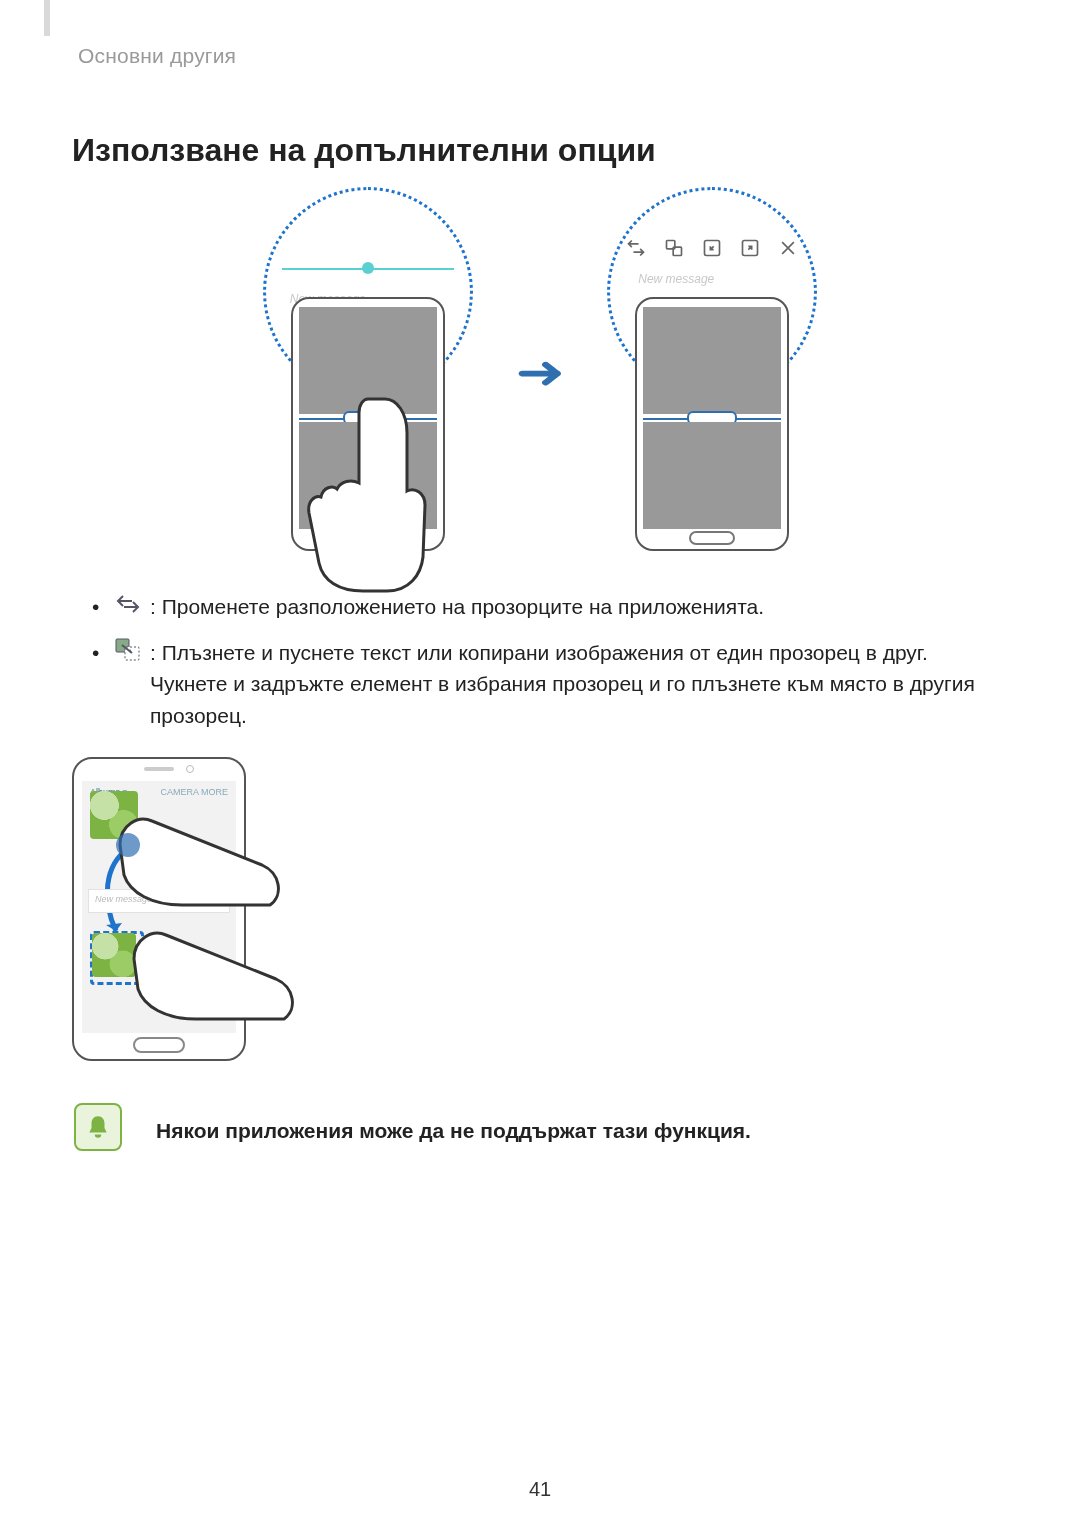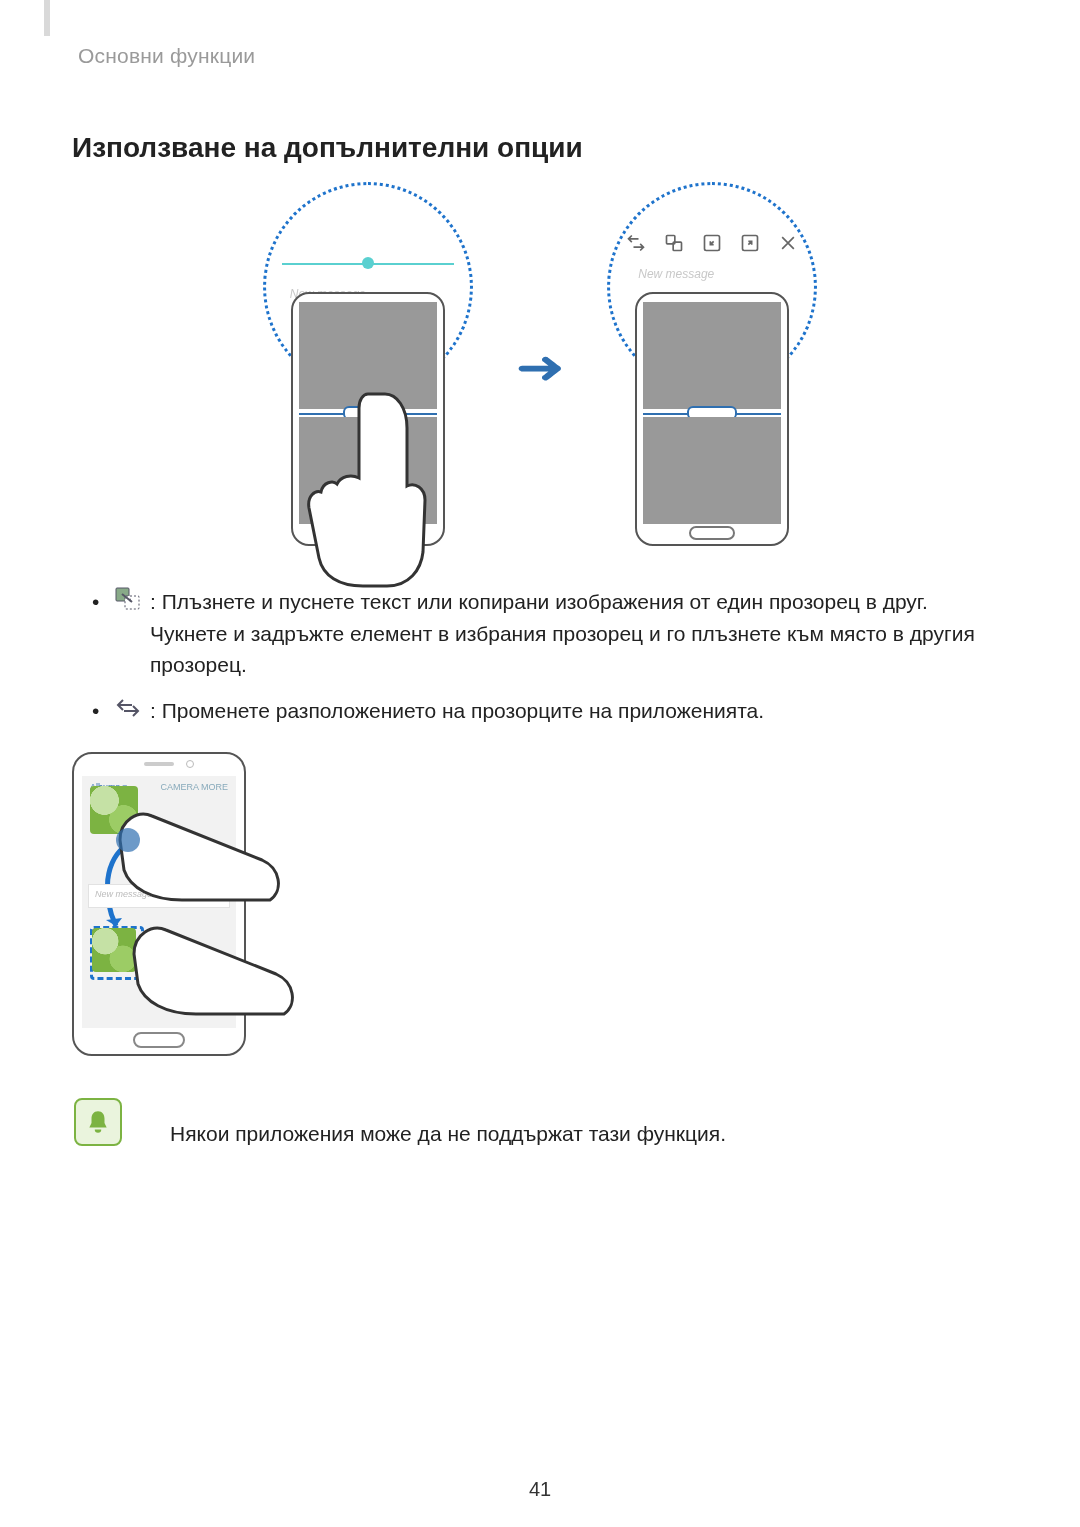--- a/index.html
+++ b/index.html
@@ -27,21 +27,21 @@
   }
   .breadcrumb {
     color: #9a9a9a;
     font-size: 21px;
     margin-left: 6px;
     margin-top: 4px;
     margin-bottom: 64px;
     letter-spacing: .2px;
   }
   h2.section-title {
-    font-size: 28px;
+    font-size: 32px;
     font-weight: 700;
     margin: 0 0 12px 0;
   }
   p.lead {
     font-size: 21px;
     line-height: 1.5;
     margin: 0 0 24px 0;
   }
   .figure-row {
     display: flex;
@@ -171,41 +171,41 @@
   .phone2 .drag-arrow { position:absolute; top:64px; left:16px; width:46px; height:100px; }
   .phone2 .spk { position:absolute; top:8px; left:50%; transform:translateX(-50%);
     width:30px; height:4px; border-radius:3px; background:#ccc; }
   .phone2 .cam { position:absolute; top:6px; left:66%; width:6px; height:6px; border-radius:50%; border:1px solid #bbb; }
   .phone2 .home { position:absolute; bottom:6px; left:50%; transform:translateX(-50%);
     width:48px; height:12px; border:2px solid #888; border-radius:8px; }
   .phone2 .hand2a, .phone2 .hand2b { position:absolute; pointer-events:none; }
   .phone2 .hand2a { top:46px; left:38px; width:180px; }
   .phone2 .hand2b { top:160px; left:52px; width:180px; }
   .note-row {
-    display:flex; align-items:flex-end; gap:48px; margin:10px 0 0 2px;
+    display:flex; align-items:center; gap:34px; margin:10px 0 0 2px;font-weight:bold;
   }
   .note-icon {
     width:44px; height:44px; flex:0 0 44px;
     border:2px solid #7CB342; border-radius:8px;
     display:flex; align-items:center; justify-content:center;
     background:#EAF4DD;
   }
   .note-text { font-size:21px; padding-top:8px; }
   .page-number {
     position:absolute; bottom:26px; left:0; right:0;
     text-align:center; font-size:20px; color:#333;
   }
 </style>
 </head>
 <body>
 
 <div class="page">
   <div class="tab-notch"></div>
 
-  <div class="breadcrumb">Основни функции</div>
+  <div class="breadcrumb">Основни другия</div>
 
   <h2 class="section-title">Използване на допълнителни опции</h2>
 
 
   <div class="figure-row">
 
     <div class="phone-wrap">
       <div class="callout c-slider">
         <span class="ghost-text">New message</span>
       </div>
@@ -266,39 +266,39 @@
               <div class="knob"></div>
             </div>
           <div class="split-bot"></div>
         </div>
         <div class="home"></div>
       </div>
     </div>
   </div>
 
   <ul class="iconlist">
+    <li>
+      <span class="li-icon">
+        <svg width="26" height="22" viewBox="0 0 26 22" fill="none" stroke="#556" stroke-width="2">
+          <path d="M8 3 L3 8 L8 13 M3 8 H17"></path>
+            <path d="M18 19 L23 14 L18 9 M23 14 H9"></path>
+        </svg>
+      </span>
+      <span>: Променете разположението на прозорците на приложенията.</span>
+    </li>
     <li>
       <span class="li-icon">
         <svg width="26" height="24" viewBox="0 0 26 24" fill="none">
           <rect x="1" y="1" width="13" height="13" rx="1" fill="#8a8" stroke="#556" stroke-width="1"></rect>
           <rect x="10" y="9" width="14" height="13" rx="1" fill="#fff" stroke="#556" stroke-width="1" stroke-dasharray="2 2"></rect>
           <path d="M7 7 L17 15" stroke="#556" stroke-width="2"></path>
             <path d="M17 15 l-3 -1 l1 -3 z" fill="#556"></path>
         </svg>
       </span>
       <span>: Плъзнете и пуснете текст или копирани изображения от един прозорец в друг. Чукнете и задръжте елемент в избрания прозорец и го плъзнете към място в другия прозорец.</span>
-    </li>
-    <li>
-      <span class="li-icon">
-        <svg width="26" height="22" viewBox="0 0 26 22" fill="none" stroke="#556" stroke-width="2">
-          <path d="M8 3 L3 8 L8 13 M3 8 H17"></path>
-            <path d="M18 19 L23 14 L18 9 M23 14 H9"></path>
-        </svg>
-      </span>
-      <span>: Променете разположението на прозорците на приложенията.</span>
     </li>
   </ul>
 
   <div class="figure-single">
     <div class="phone2">
       <div class="spk"></div>
         <div class="cam"></div>
       <div class="scr">
         <div class="bar">
           <span>Albums ▾</span>

